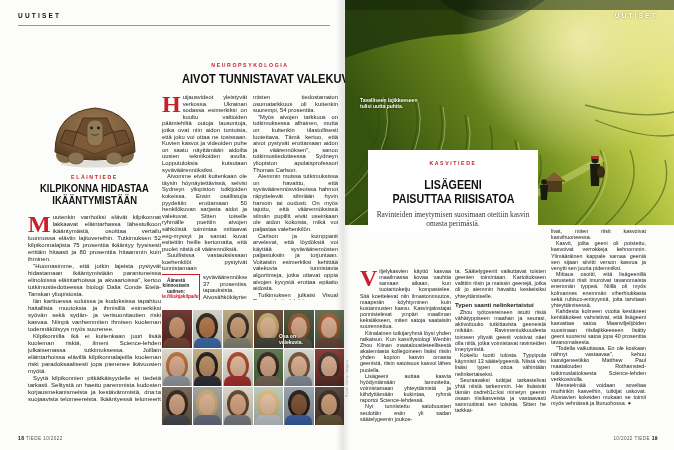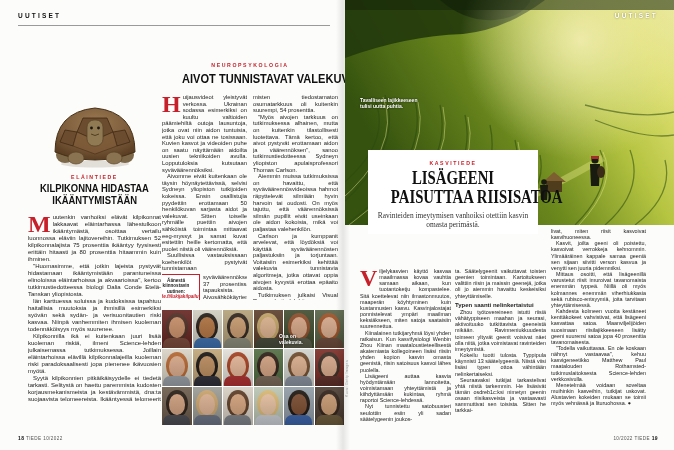--- a/index.html
+++ b/index.html
@@ -58,21 +58,21 @@
   
   .photo{position:absolute;left:345px;top:0;width:329px;height:225px;overflow:hidden;}
   .photo svg{display:block;}
   .photo-caption{position:absolute;left:360px;top:97px;color:#fff;font-size:5px;font-weight:bold;
                  line-height:6.4px;text-shadow:0 0 2px rgba(0,0,0,.8);width:70px;}
   .credit{position:absolute;left:345px;top:360px;writing-mode:vertical-rl;transform:rotate(180deg);
           font-size:3.6px;color:#999;letter-spacing:.3px;}
   
   .rice-panel{position:absolute;left:368px;top:150px;width:162px;background:#fff;
               padding:10px 4px 4px 4px;text-align:center;}
-  .rice-panel .hl{font-size:18px;margin:3px 0 6px 0;font-family:Liberation Serif, serif;}
+  .rice-panel .hl{font-size:13px;margin:12px 0 6px 0;}
   .standfirst{font-family:"Liberation Serif",serif;font-size:7.4px;line-height:8.6px;color:#333;
               margin:0 4px;}
   .rice-col{position:absolute;width:91px;font-size:5.4px;line-height:6.15px;}
   .rice-col1{left:360px;top:268px;height:164px;}
   .rice-col2{left:455px;top:268px;height:164px;}
   .rice-col3{left:551px;top:228px;width:95px;height:204px;}
   .subhead{font-size:6px;font-weight:bold;margin:3px 0 1px 0 !important;text-align:left !important;
            text-indent:0 !important;}
 </style>
 </head>
@@ -316,21 +316,21 @@
   <div class="kicker kicker-right">UUTISET</div>
   <div class="photo-caption">Tavalliseen lajikkeeseen tulisi uutta puhtia.</div>
   <div class="credit">Kuva: Getty Images</div>
 
   <div class="rice-panel">
     <div class="cat">KASVITIEDE</div>
     <div class="hl">
       <span>LISÄGEENI</span><br>
       <span>PAISUTTAA RIISISATOA</span>
     </div>
-    <div class="standfirst">Ravinteiden imeytymisen vanhoiksi otettiin kasvin omasta perimästä.</div>
+    <div class="standfirst">Ravinteiden imeytymisen suosimaan otettiin kasvin omasta perimästä.</div>
   </div>
 
   <div class="rice-col rice-col1 bodytext textcol">
     <p><span class="dropcap">V</span><span>iljelykasvien käyttö kasvaa maailmassa kovaa vauhtia samaan aikaan, kun tuotantoketju kompastelee. Sitä koettelevat niin ilmastonmuutos, maaperän köyhtyminen kuin kustannusten kasvu. Kasvinjalostajat ponnistelevat ympäri maailman keksiäkseen, miten satoja saataisiin suurennettua.</span></p>
     <p>Kiinalainen tutkijaryhmä löysi yhden ratkaisun. Kun kasvifysiologi Wenbin Zhou Kiinan maataloustieteellisestä akatemiasta kollegoineen lisäsi riisiin yhden kopion kasvin omasta geenistä, riisin satoisuus kasvoi lähes puolella.</p>
     <p>Lisägeeni auttaa kasvia hyödyntämään lannoitetta, voimistamaan yhteyttämistä ja kiihdyttämään kukintaa, ryhmä raportoi Science-lehdessä.</p>
     <p>Nyt tunnistettu satobuusteri seulottiin esiin yli sadan säätelygeenin joukos-</p>
   </div>
   <div class="rice-col rice-col2 bodytext textcol">
     <p>ta. Säätelygeenit vaikuttavat toisten geenien toimintaan. Kartoitukseen valittiin riisin ja maissin geenejä, jotka oli jo aiemmin havaittu keskeisiksi yhteyttämiselle.</p>

